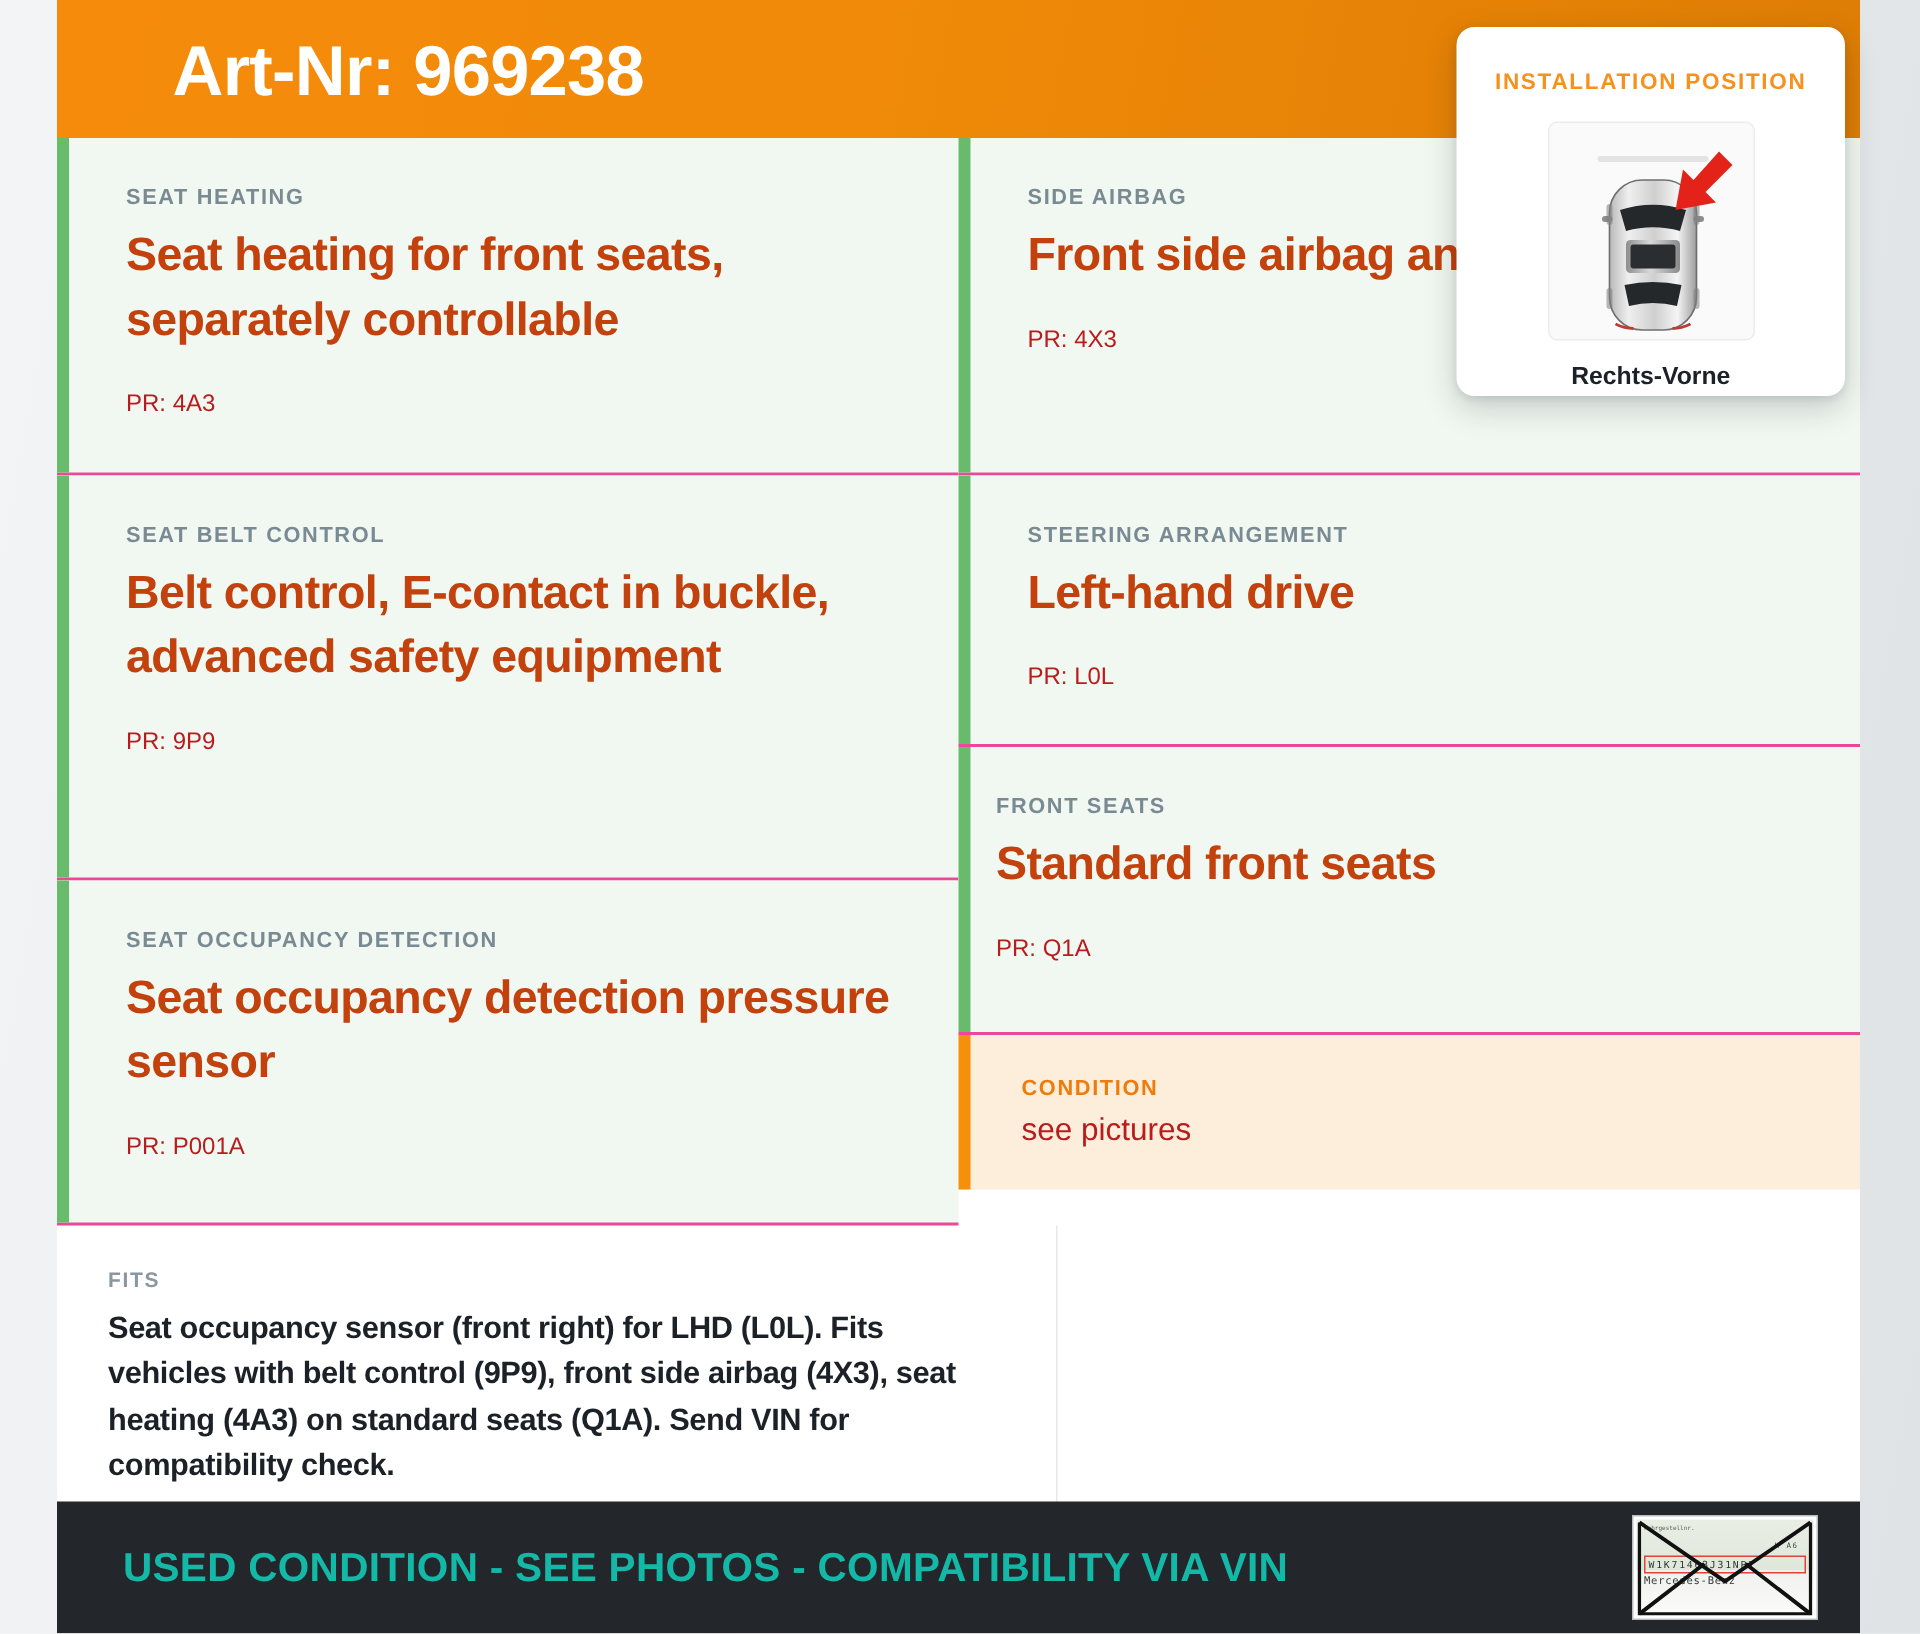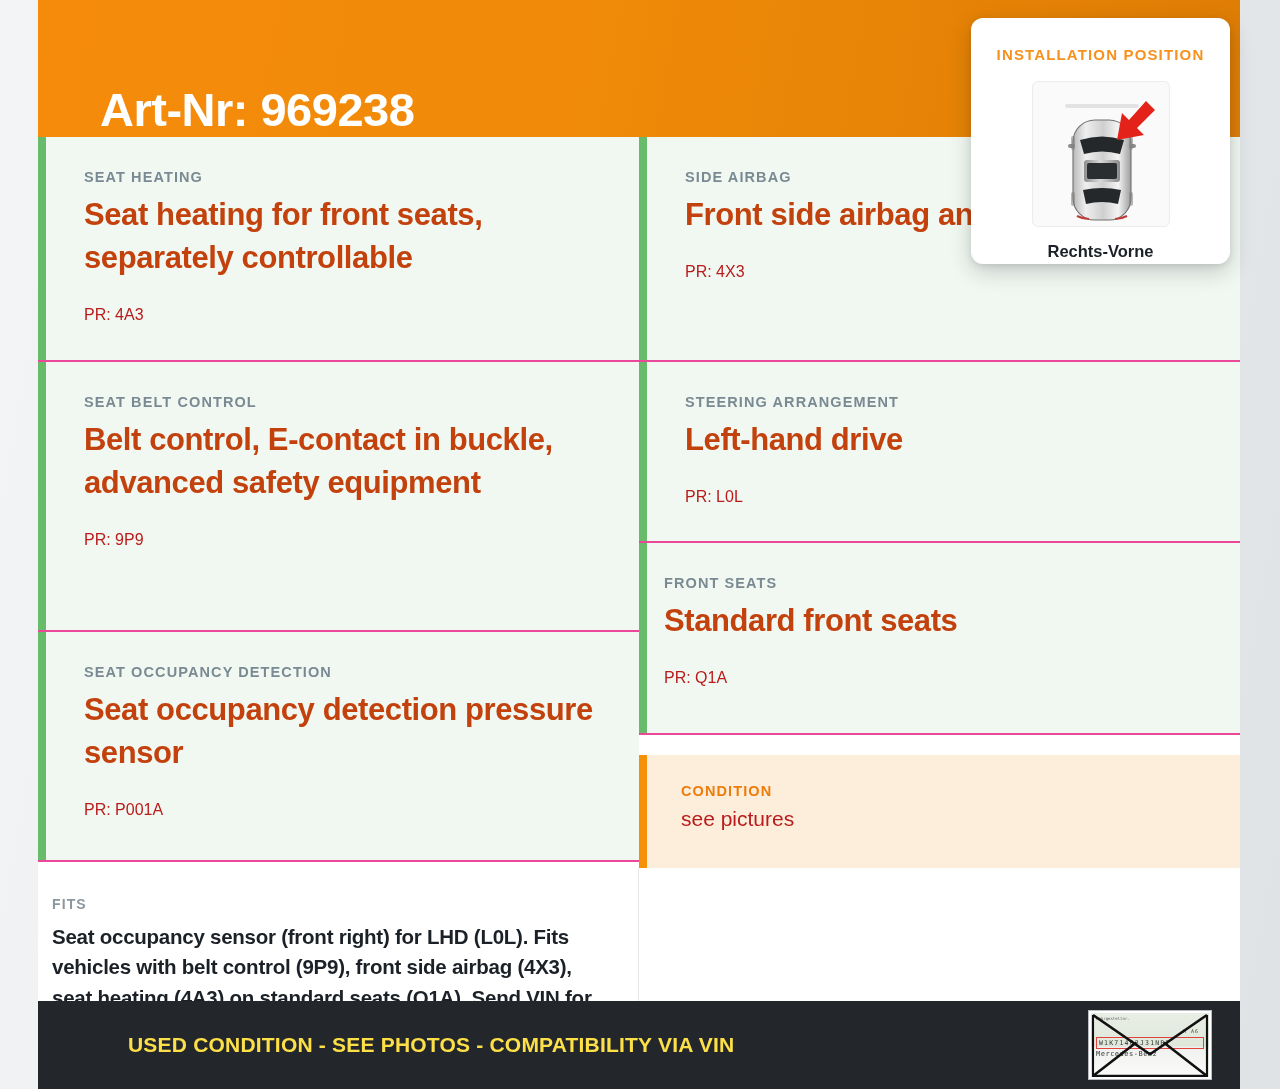--- a/index.html
+++ b/index.html
@@ -25,24 +25,25 @@
     top: 0;
     width: 1202px;
     height: 1089px;
     background: #ffffff;
     overflow: hidden;
   }
 
   
   .header {
     position: relative;
-    height: 137px;
+    height: 92px;
     background: linear-gradient(100deg, #f68b0b 0%, #f08a08 45%, #de7d05 100%);
     display: flex;
-    align-items: flex-end;
+    align-items: center;
+    padding-left: 15px;
   }
   .header-title {
     margin-left: 62px;
     color: #ffffff;
     font-size: 47px;
     font-weight: bold;
     letter-spacing: -0.5px;
   }
 
   
@@ -96,23 +97,22 @@
   .h-left-3 { min-height: 230px; }
 
   .h-right-1 { min-height: 225px; }
   .h-right-2 { min-height: 181px; }
   .h-right-3 { min-height: 192px; padding-left: 25px; }
 
   
   .condition {
     position: relative;
     background: #fdeedb;
-    padding: 28px 44px 37px 42px;
+    padding: 28px 44px 27px 42px;
     min-height: 97px;
-    margin-top: 20px;
   }
   .condition::before {
     content: "";
     position: absolute;
     left: 0; top: 0; bottom: 0;
     width: 8px;
     background: #f79009;
   }
   .c-label {
     font-size: 14.5px;
@@ -122,23 +122,23 @@
     text-transform: uppercase;
     margin-bottom: 8px;
   }
   .c-value {
     font-size: 21px;
     color: #b91c1c;
   }
 
   
   .fits {
-    width: 601px;
+    width: 667px;
     background: #ffffff;
-    padding: 28px 40px 34px 14px;
+    padding: 28px 40px 34px 34px;
     border-right: 1px solid #e8e8e8;
   }
   .fits-label {
     font-size: 14px;
     font-weight: bold;
     letter-spacing: 1.1px;
     color: #8b97a0;
     text-transform: uppercase;
     margin-bottom: 10px;
   }
@@ -155,23 +155,23 @@
     position: absolute;
     left: 0;
     bottom: 0;
     width: 1202px;
     height: 88px;
     background: #23262b;
     display: flex;
     align-items: center;
   }
   .footer-text {
-    margin-left: 90px;
-    color: #fde047;
-    font-size: 21px;
+    margin-left: 44px;
+    color: #14b8a6;
+    font-size: 27px;
     font-weight: bold;
     letter-spacing: 0.2px;
   }
   .footer-thumb {
     position: absolute;
     right: 28px;
     top: 9px;
     width: 124px;
     height: 70px;
     background: #ffffff;

